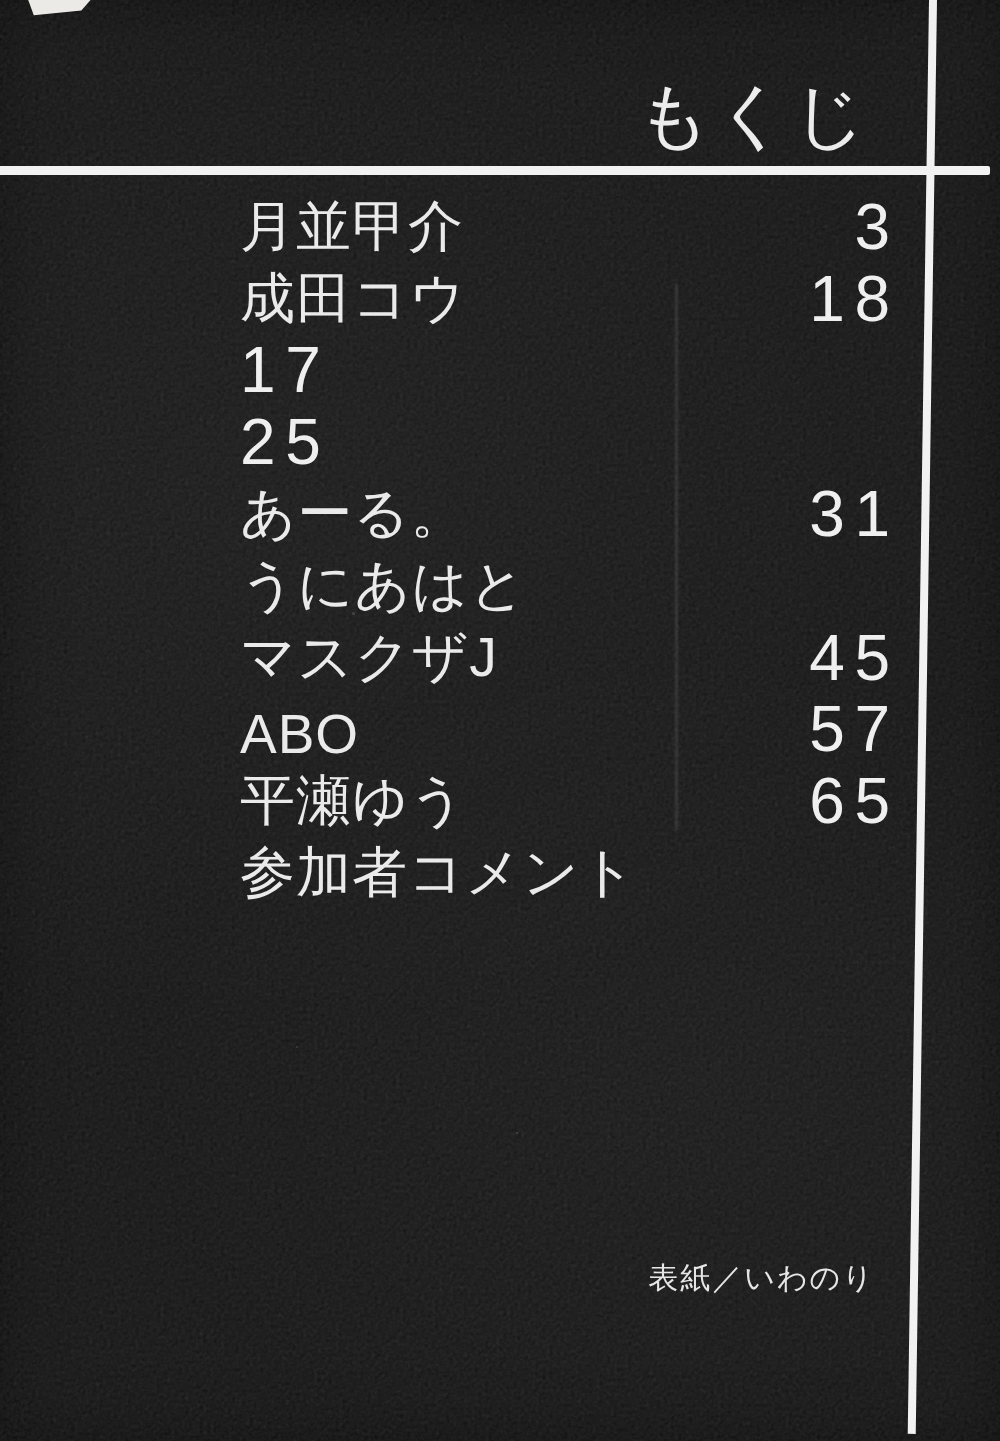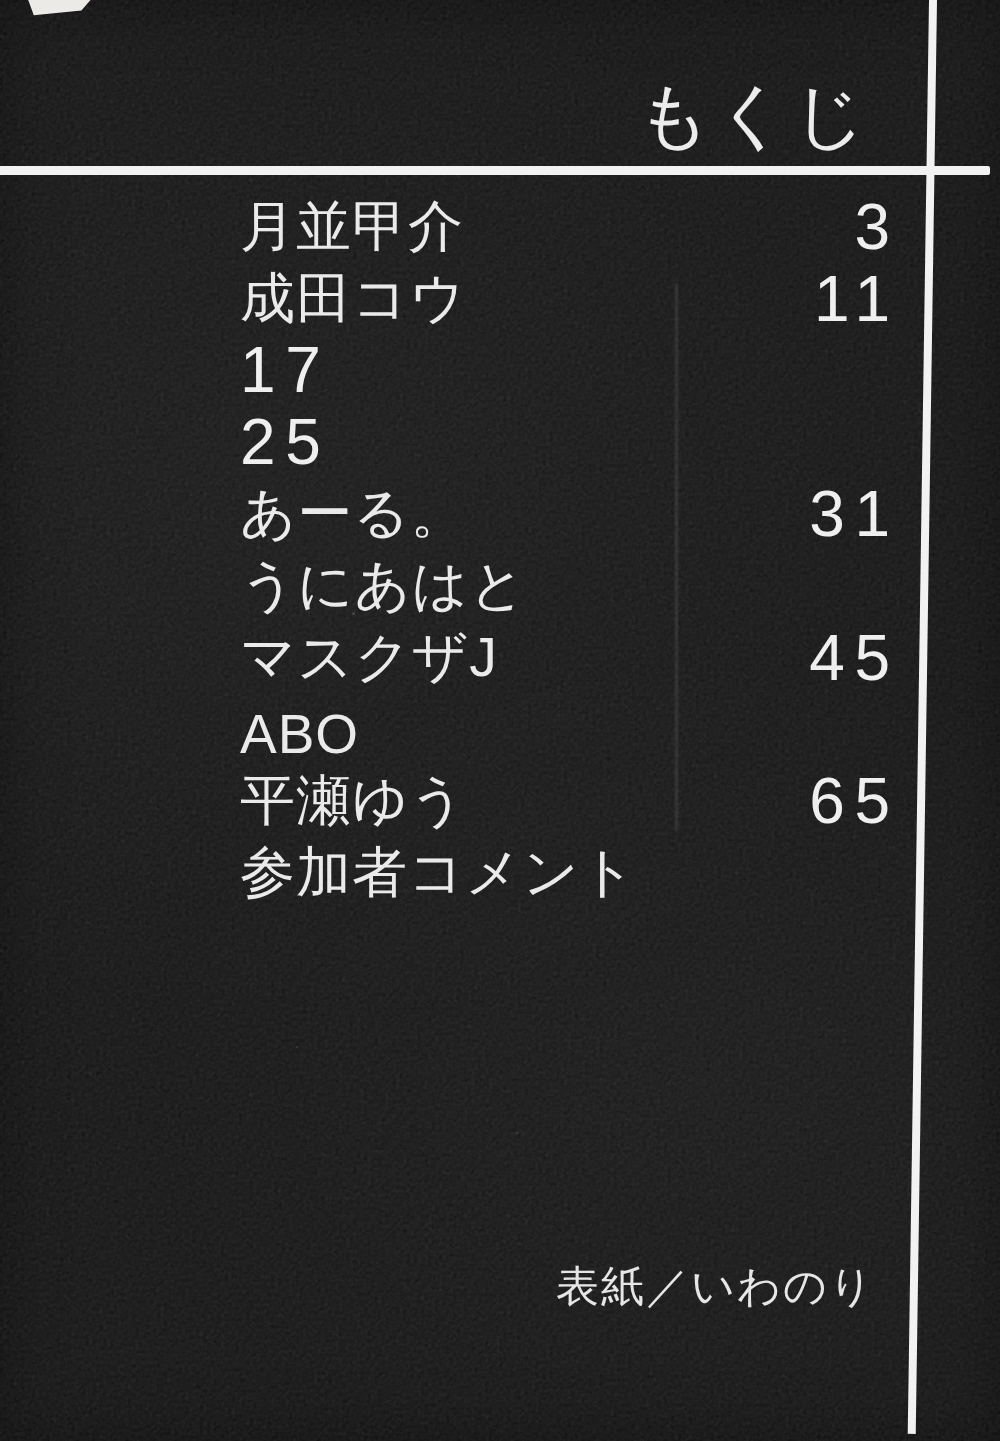--- a/index.html
+++ b/index.html
@@ -48,21 +48,21 @@
     position:absolute;left:240px;top:192px;width:650px;
   }
   .row{
     display:flex;justify-content:space-between;align-items:flex-end;
     height:71.8px;white-space:nowrap;
   }
   .nm{font-size:55px;letter-spacing:1px;font-weight:400;color:#eaeaea;}
   .pg{font-size:64px;letter-spacing:0.15em;margin-right:-0.15em;font-weight:400;color:#efefef;}
   .credit{
     position:absolute;right:125px;top:1258px;
-    font-size:43px;letter-spacing:2px;color:#e6e6e6;white-space:nowrap;margin-left:45px;
+    font-size:30px;letter-spacing:2px;color:#e6e6e6;white-space:nowrap;margin-left:45px;
   }
   .speck{position:absolute;background:rgba(255,255,255,0.16);border-radius:50%;}
   .s1{left:352px;top:612px;width:3px;height:3px;}
   .s2{left:296px;top:1046px;width:2px;height:2px;}
   .s3{left:516px;top:1132px;width:2px;height:2px;}
 </style>
 </head>
 <body>
 
 <div class="page">
@@ -83,41 +83,42 @@
   <div class="edge-rule"></div>
   <div class="fold-line"></div>
 
   <div class="toc">
       <div class="row">
         <span class="nm">月並甲介</span>
         <span class="pg">3</span>
       </div>
       <div class="row">
         <span class="nm">成田コウ</span>
-        <span class="pg">11</span>
+        <span class="pg">18</span>
       </div>
       <div class="row">
         <span class="pg">17</span>
       </div>
       <div class="row">
         <span class="pg">25</span>
       </div>
       <div class="row">
         <span class="nm">あーる。</span>
         <span class="pg">31</span>
       </div>
       <div class="row">
         <span class="nm">うにあはと</span>
       </div>
       <div class="row">
         <span class="nm">マスクザJ</span>
         <span class="pg">45</span>
       </div>
       <div class="row">
         <span class="nm">ABO</span>
+        <span class="pg">57</span>
       </div>
       <div class="row">
         <span class="nm">平瀬ゆう</span>
         <span class="pg">65</span>
       </div>
       <div class="row">
         <span class="nm">参加者コメント</span>
       </div>
     </div>
 

